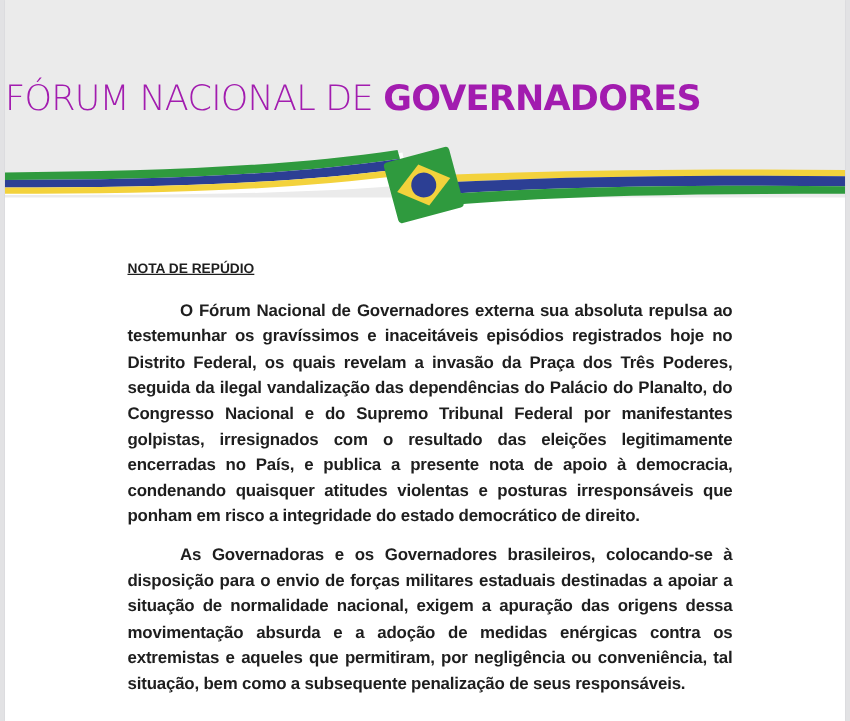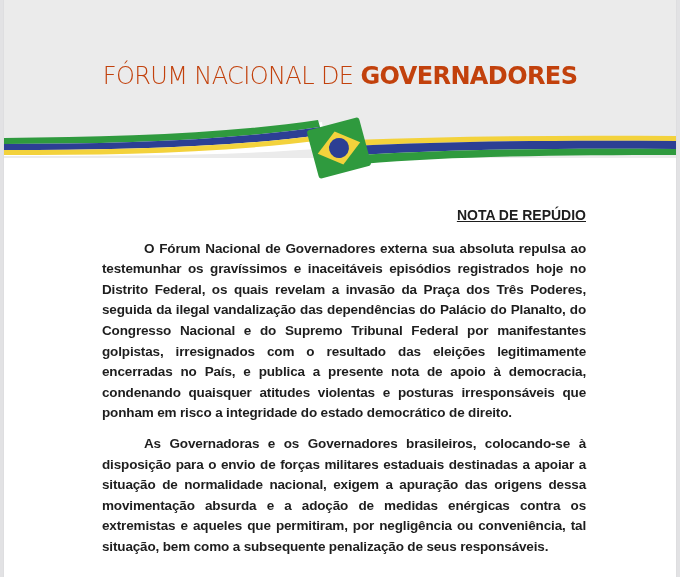--- a/index.html
+++ b/index.html
@@ -13,38 +13,38 @@
     position: absolute; left: 4px; top: 0; width: 672px; height: 577px;
     background: #ffffff;
     box-shadow: 0 0 1px #c8c8cc;
   }
   .header {
     position: absolute; left: 0; top: 0; width: 672px; height: 158px;
     background: #ebebeb;
   }
   .brand {
     position: absolute; left: 0; top: 62px; width: 672px;
-    text-align: center;
+    text-align: left;
     font-family: "DejaVu Sans", sans-serif;
-    font-size: 24px; letter-spacing: -0.6px;
-    color: #c2410c;
+    font-size: 28px; letter-spacing: -0.6px;
+    color: #a21caf;
     white-space: nowrap;
   }
   .brand .light { font-weight: 300; }
   .brand .bold { font-weight: bold; }
   .ribbon { position: absolute; left: 0; top: 100px; }
   .doc {
     position: absolute; left: 98px; top: 205px; width: 484px;
     font-family: "Liberation Sans", sans-serif;
     color: #1e1e1e;
     font-size: 13.5px; line-height: 20.6px;
   }
   .doc-title {
-    text-align: right; font-weight: bold; text-decoration: underline;
-    font-size: 14px; margin: 0 0 13px 0;
+    text-align: left; font-weight: bold; text-decoration: underline;
+    font-size: 11px; margin: 0 0 13px 0;
   }
   .para {
     text-align: justify; text-indent: 42px; margin: 0 0 10px 0;
     letter-spacing: -0.15px;
     font-weight: bold;
   }
 </style>
 </head>
 <body>
 

